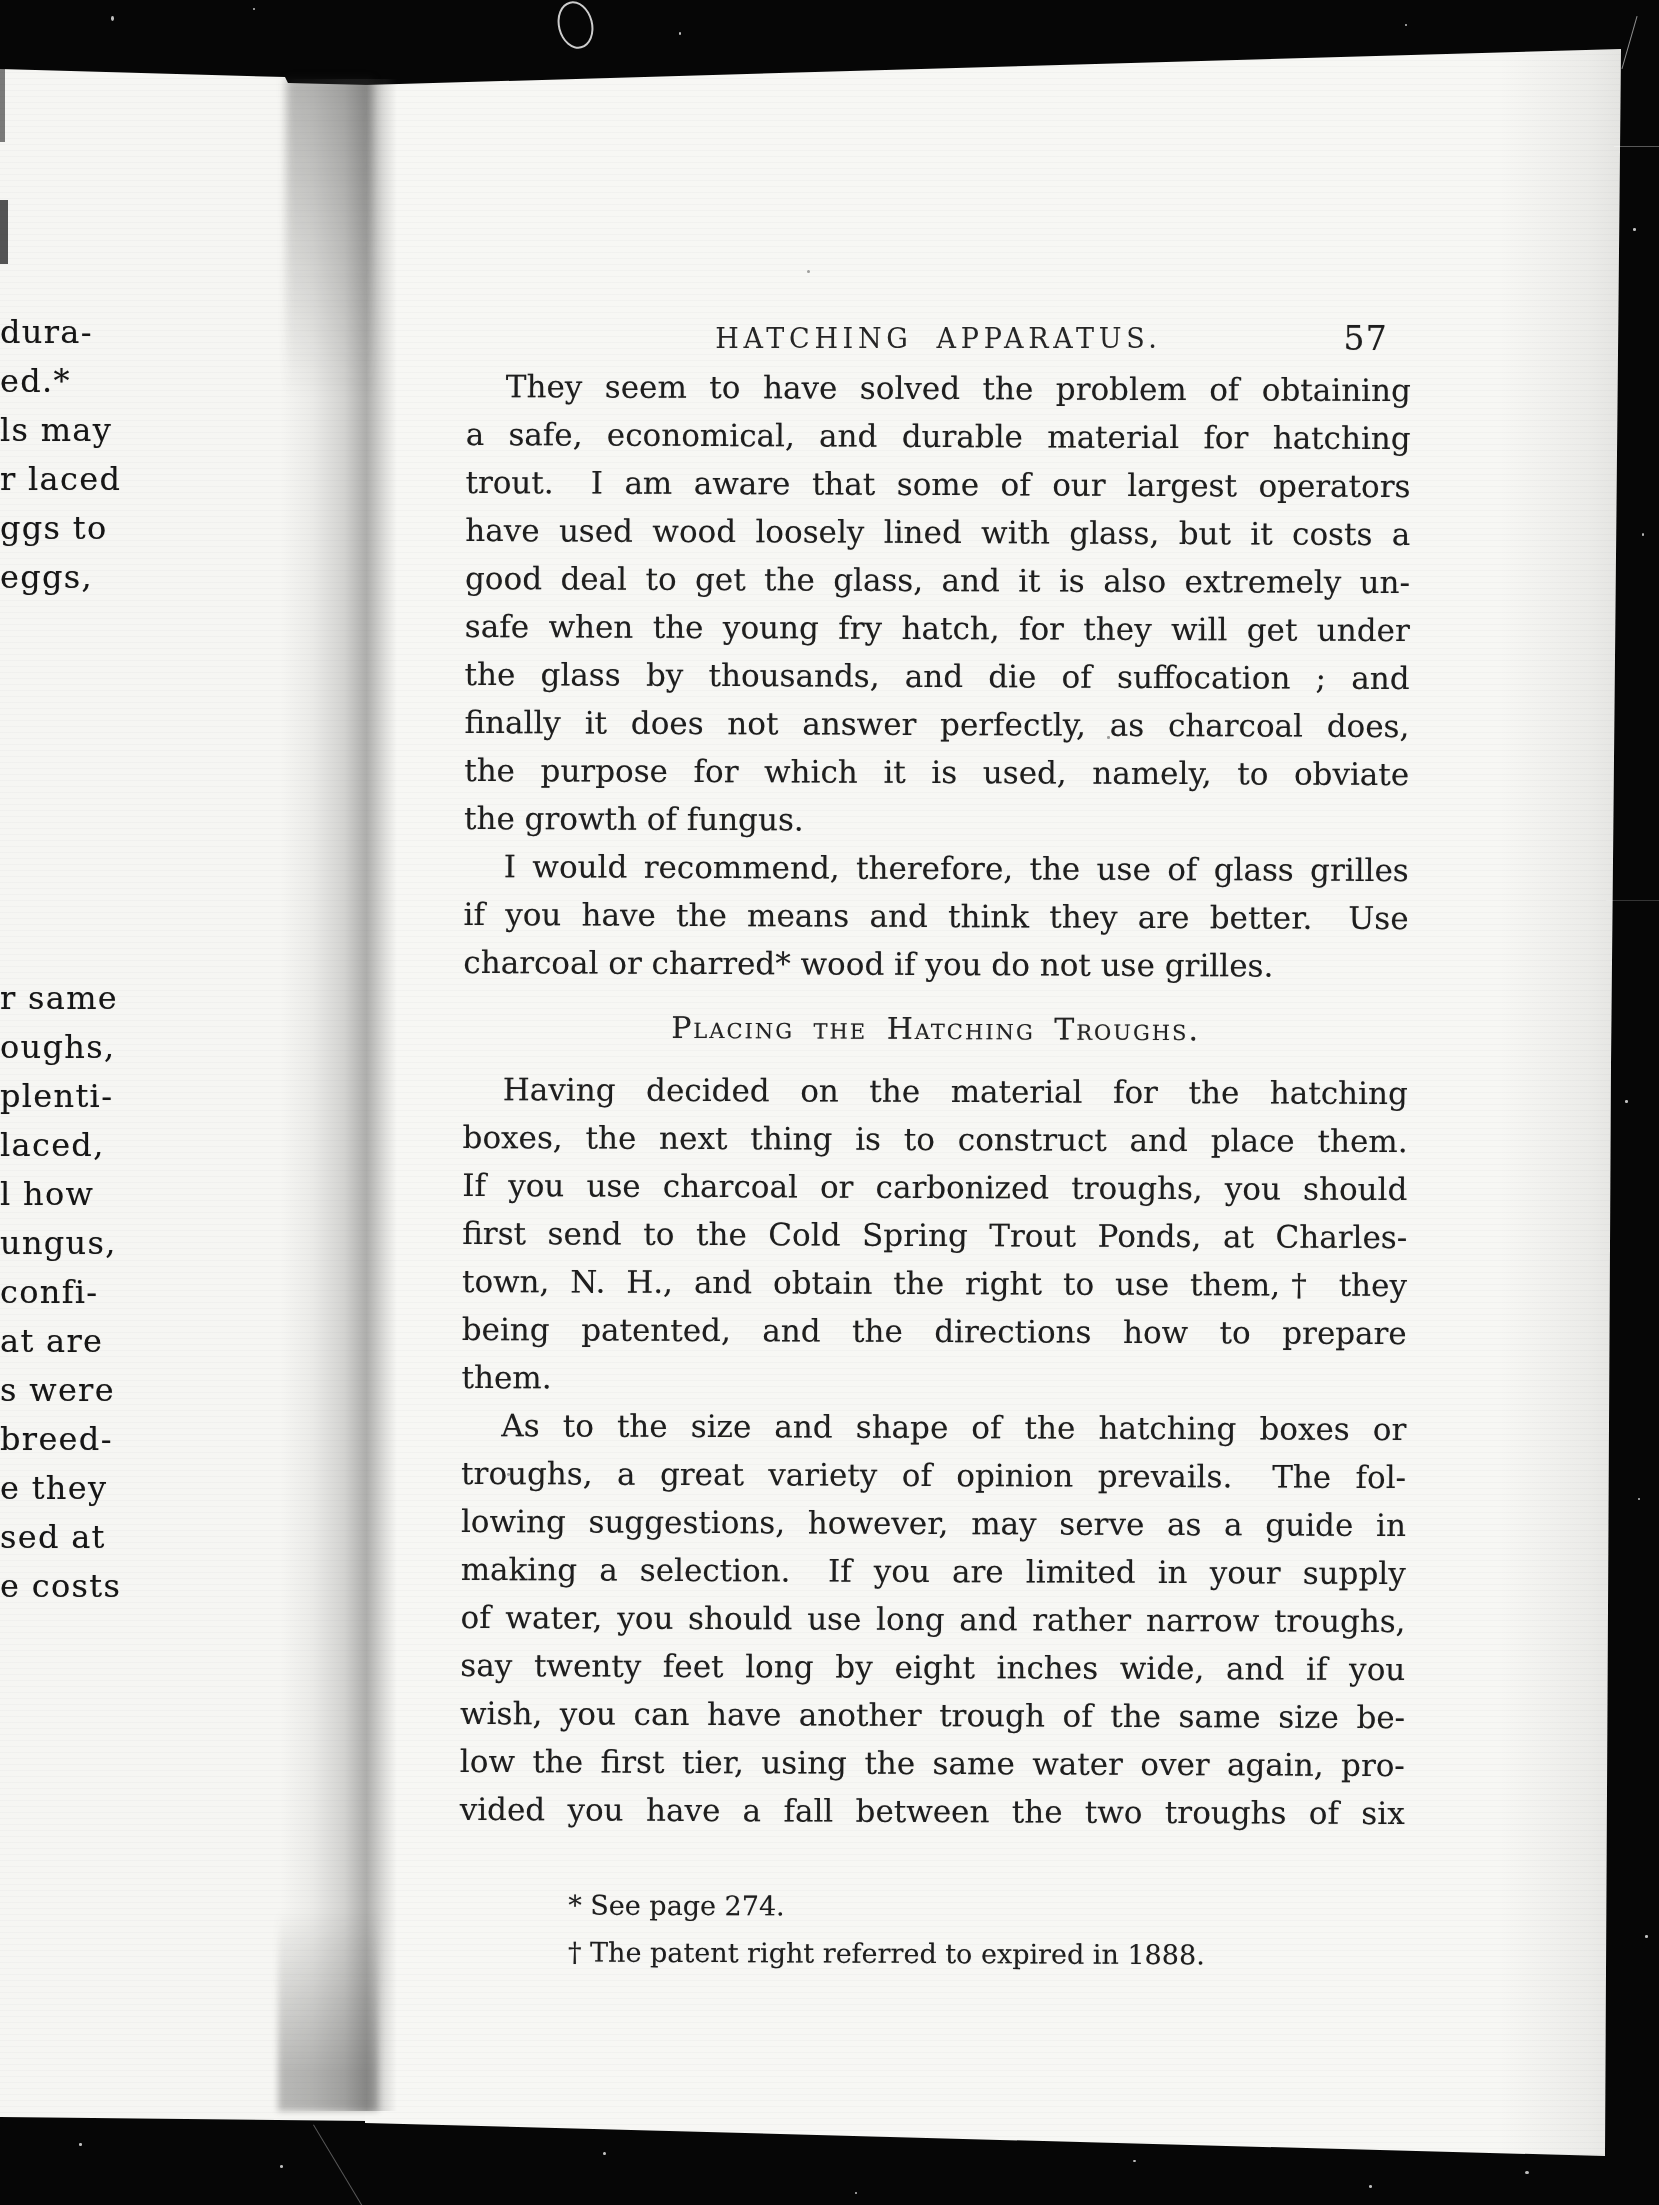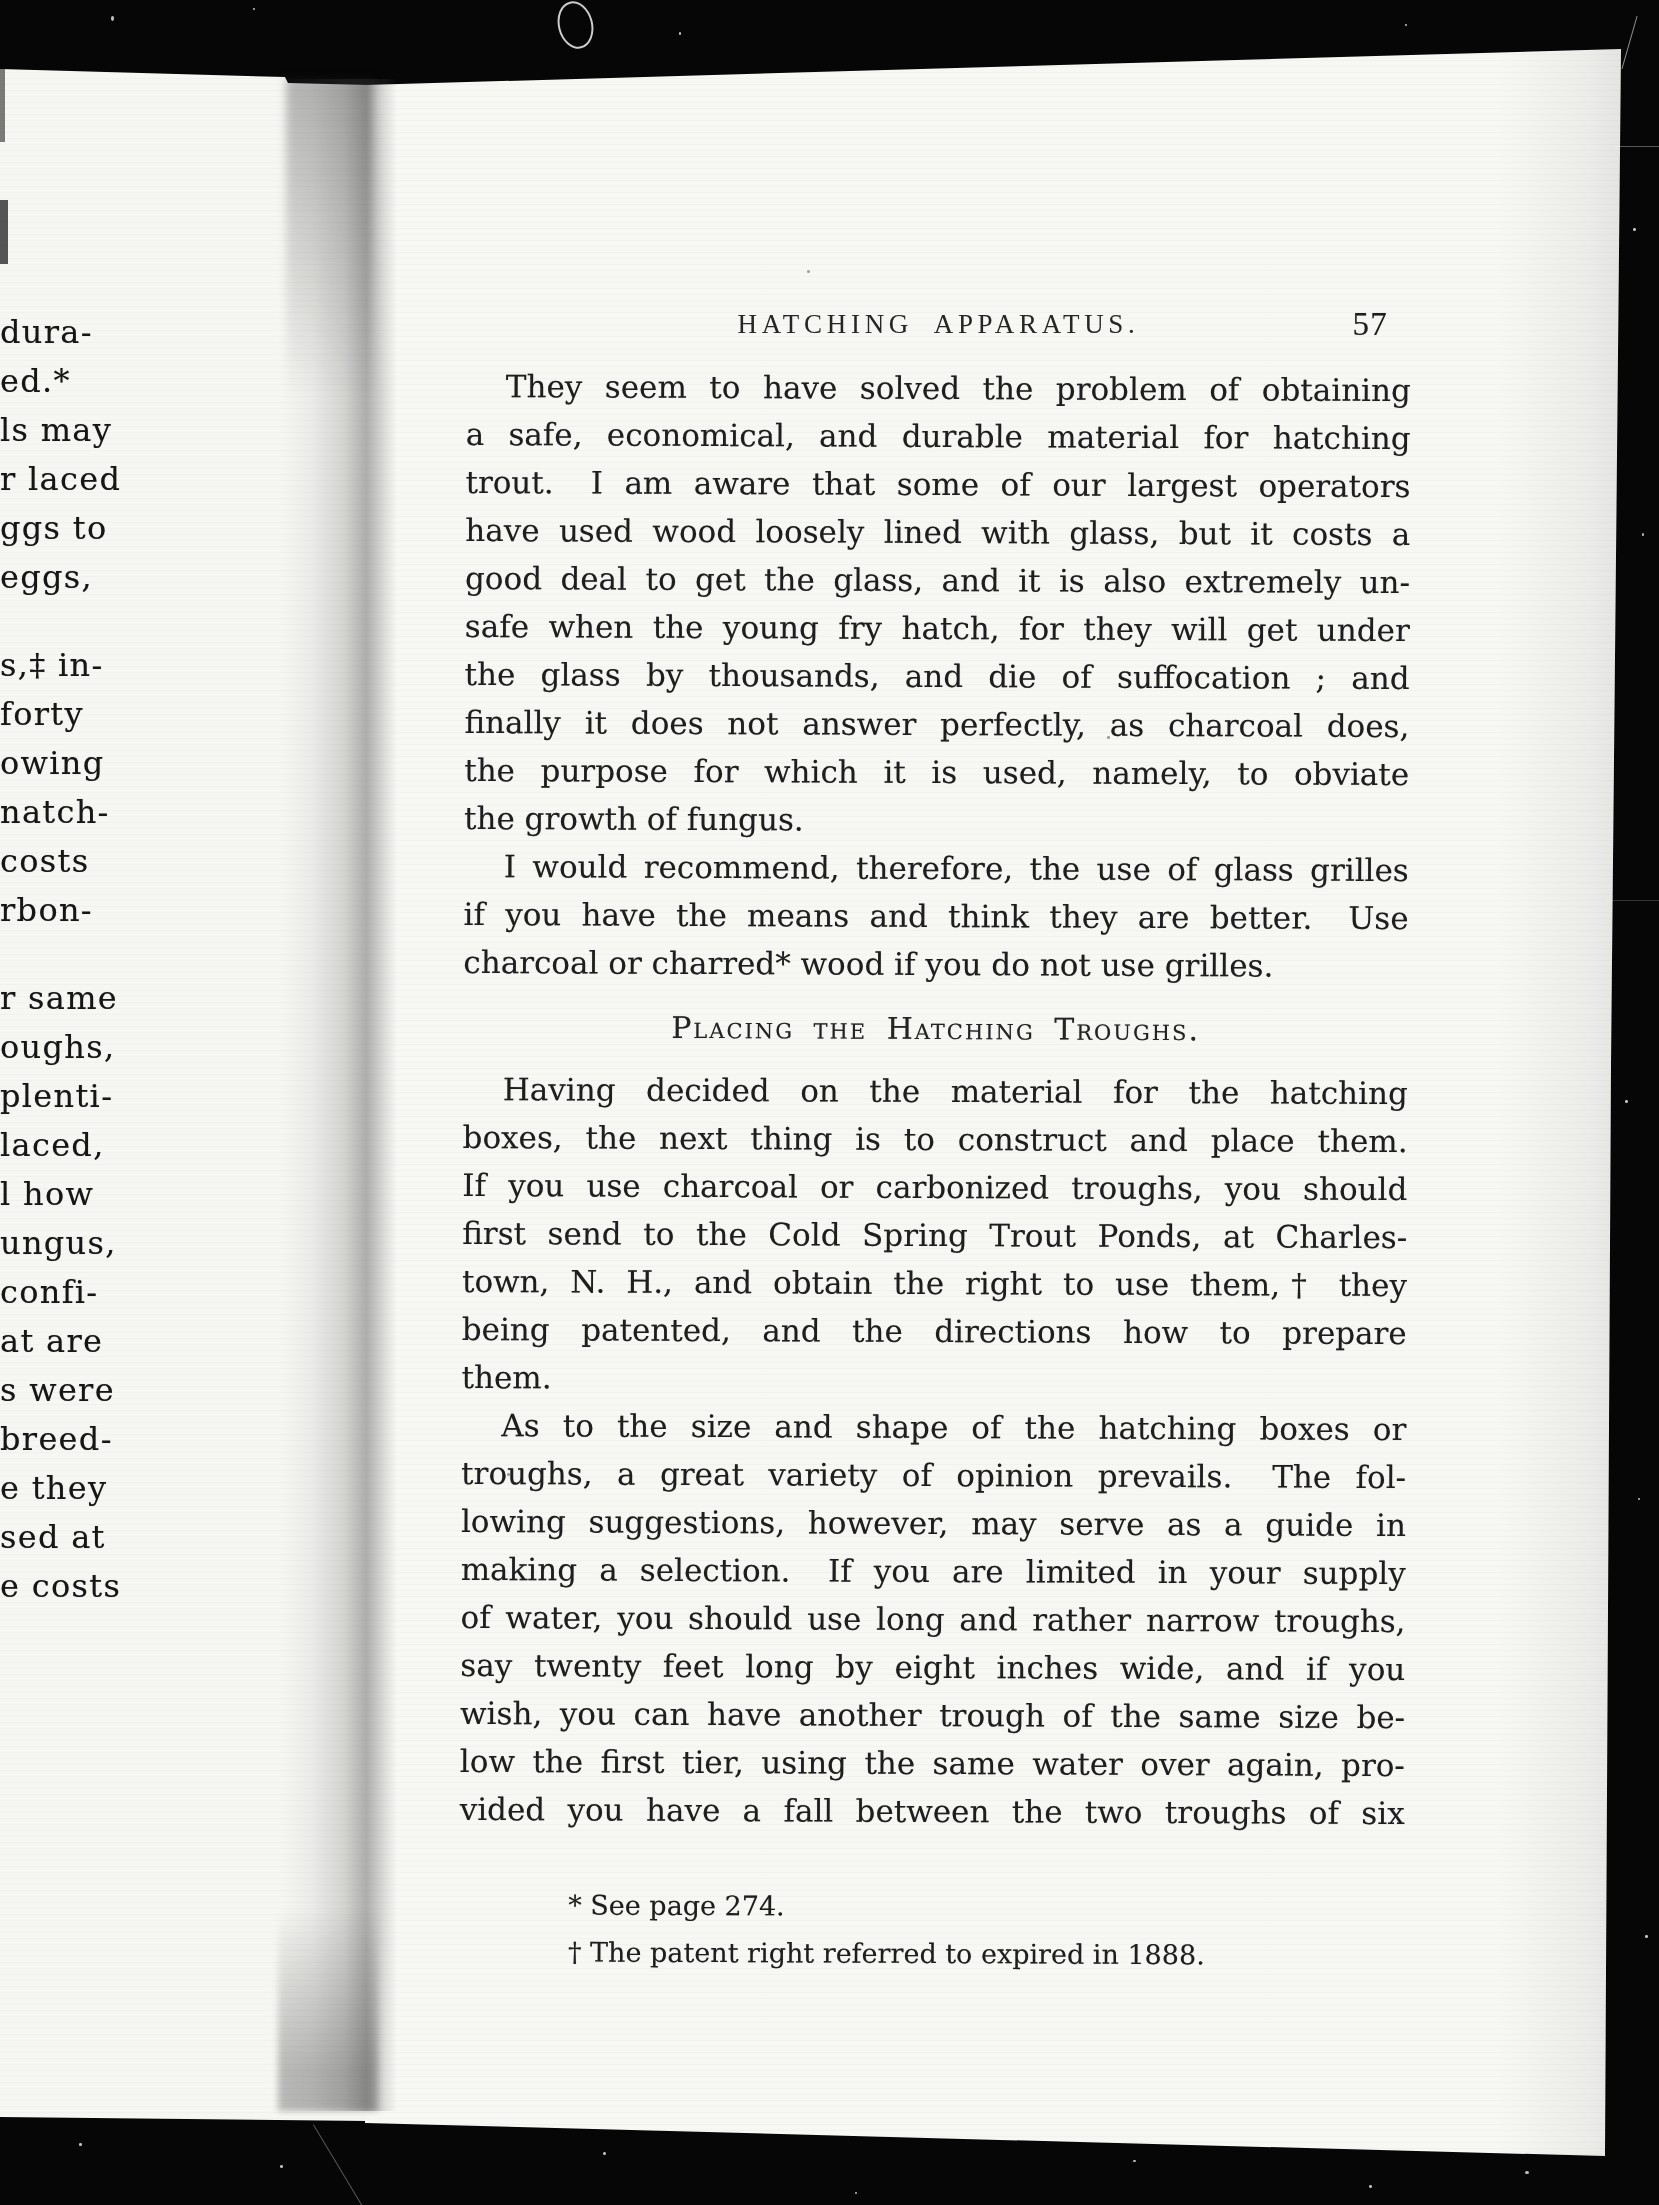--- a/index.html
+++ b/index.html
@@ -22,21 +22,21 @@
         rgba(85,85,85,0.22) 55%, rgba(55,55,55,0.38) 74%, rgba(90,90,90,0.16) 90%, rgba(0,0,0,0) 100%);}
   #gutter-top-smudge{position:absolute;left:286px;top:79px;width:87px;height:373px;
       background:linear-gradient(180deg, rgba(40,40,40,0.30), rgba(40,40,40,0.0) 85%);
       filter:blur(4px);}
   #gutter-bottom-smudge{position:absolute;left:278px;top:1911px;width:100px;height:200px;
       background:linear-gradient(180deg, rgba(40,40,40,0.0), rgba(45,45,45,0.30) 80%);
       filter:blur(3.3px);}
 
   
   .ink{color:#1e1e1e;text-shadow:0 0 0.7px rgba(20,20,20,0.4);}
-  #header-row{position:absolute;left:466px;top:296px;width:945px;height:56px;font-family:Liberation Serif, serif;}
+  #header-row{position:absolute;left:466px;top:311px;width:945px;height:56px;}
   #running-title{position:absolute;left:0;width:100%;text-align:center;line-height:56px;
       font-size:27px;letter-spacing:4.7px;word-spacing:10.7px;color:#262626;}
   #page-number{position:absolute;right:23px;top:0;line-height:56px;font-size:33px;letter-spacing:1.3px;}
 
   #bodytext{position:absolute;left:466px;top:362px;width:945px;transform:rotate(0.25deg);
       transform-origin:0 0;}
   .line{height:48px;line-height:48px;font-size:31px;white-space:nowrap;
         text-align:justify;text-align-last:justify;}
   .line.end{text-align-last:left;white-space:normal;}
   .line.indent{text-indent:40px;}
@@ -84,28 +84,20 @@
   <div id="gutter-top-smudge"></div>
   <div id="gutter-bottom-smudge"></div>
 
   <div class="frag-group ink" id="frag-group-1">
       <div class="frag-line">dura-</div>
       <div class="frag-line">ed.*</div>
       <div class="frag-line">ls may</div>
       <div class="frag-line">r laced</div>
       <div class="frag-line">ggs to</div>
       <div class="frag-line">eggs,</div>
-    </div>
-  <div class="frag-group ink" id="frag-group-2">
-      <div class="frag-line">s,‡ in-</div>
-      <div class="frag-line">forty</div>
-      <div class="frag-line">owing</div>
-      <div class="frag-line">natch-</div>
-      <div class="frag-line">costs</div>
-      <div class="frag-line">rbon-</div>
     </div>
   <div class="frag-group ink" id="frag-group-3">
       <div class="frag-line">r same</div>
       <div class="frag-line">oughs,</div>
       <div class="frag-line">plenti-</div>
       <div class="frag-line">laced,</div>
       <div class="frag-line">l how</div>
       <div class="frag-line">ungus,</div>
       <div class="frag-line">confi-</div>
       <div class="frag-line">at are</div>

